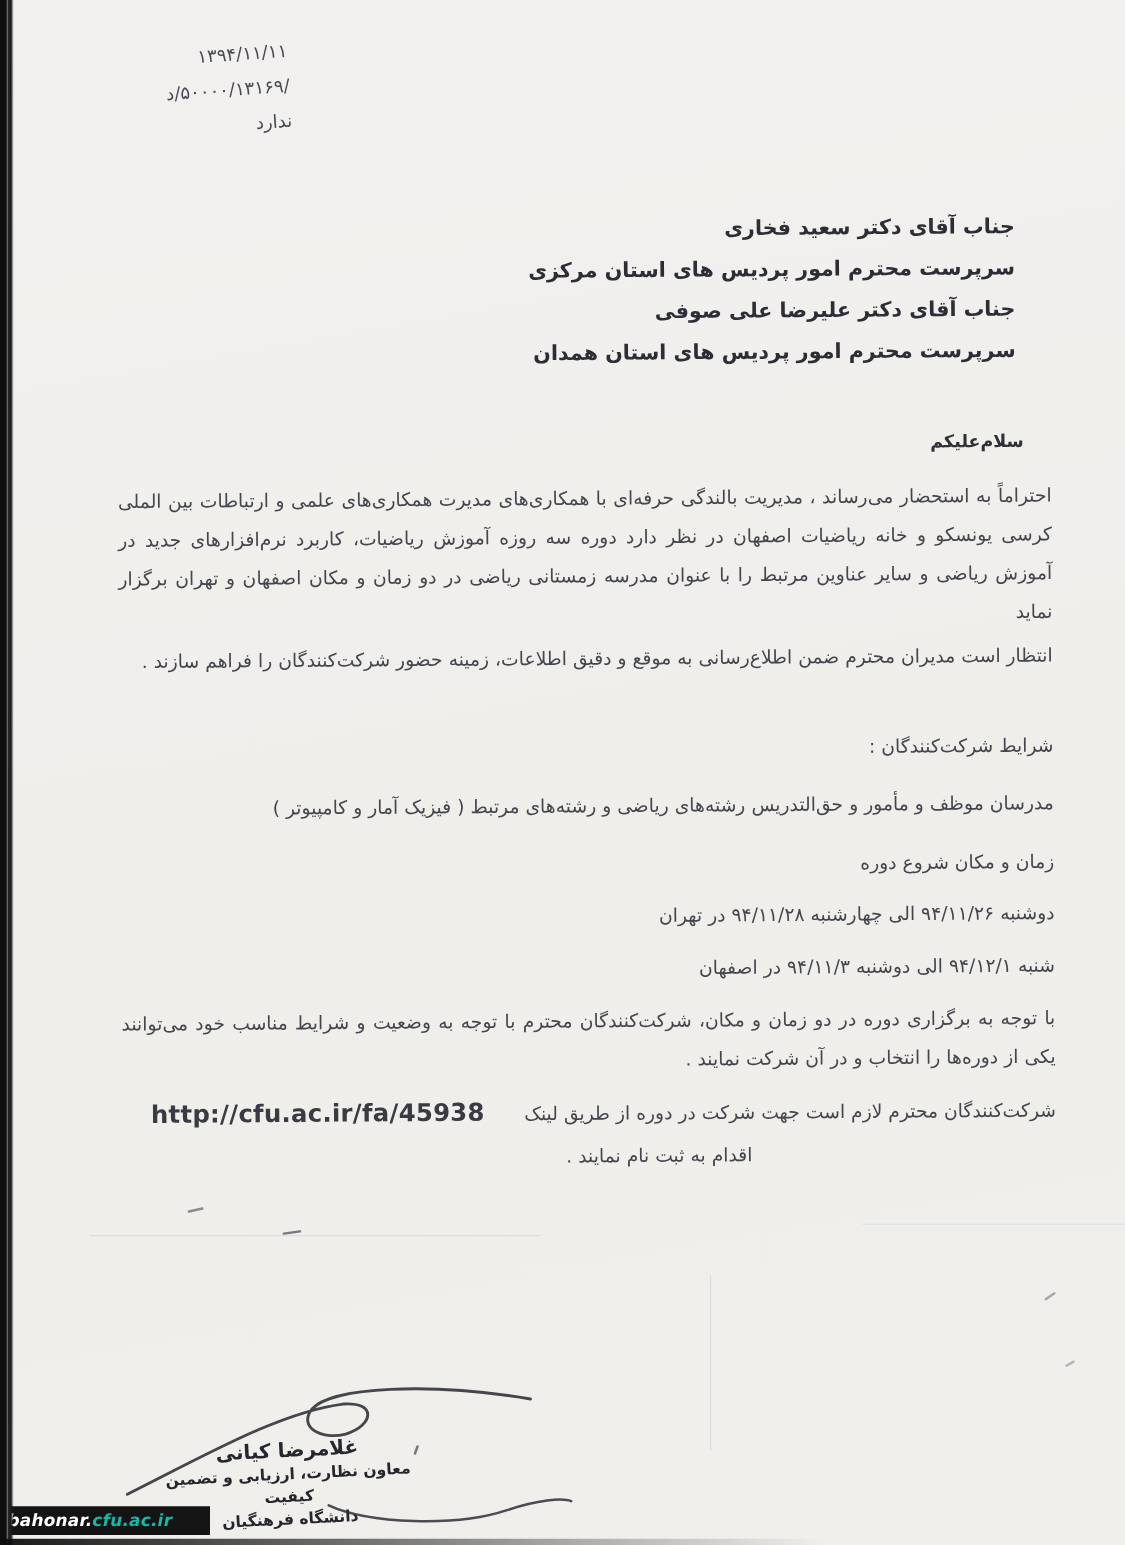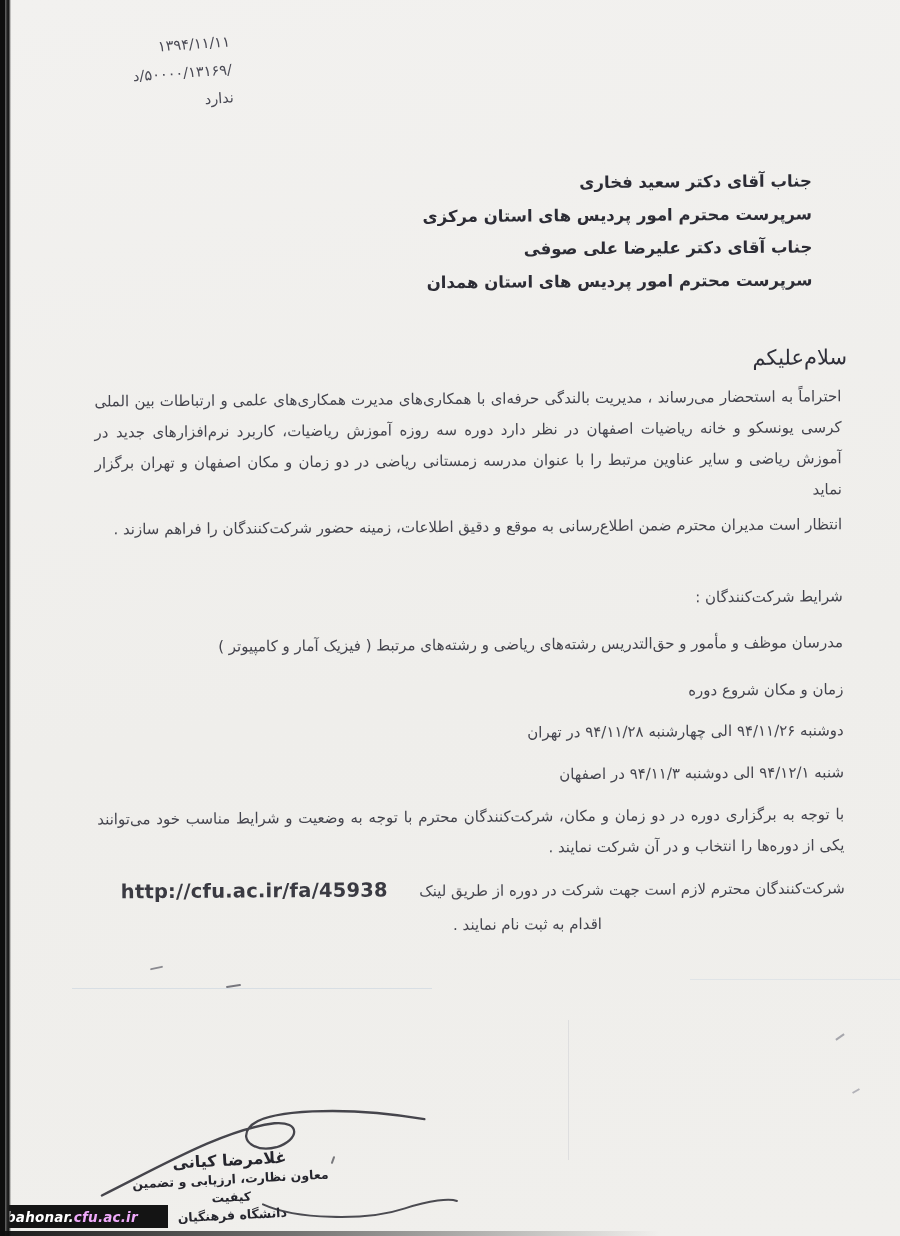--- a/index.html
+++ b/index.html
@@ -31,22 +31,22 @@
   .ref-attach { padding-left:4px; direction:rtl; }
 
   
   .letter { position:absolute; inset:0; transform:rotate(-0.4deg); transform-origin:50% 40%; color:#45454e; }
 
   .recipients {
     position:absolute; right:86px; top:167px; direction:rtl; text-align:right;
     font-weight:bold; font-size:16.5px; line-height:33px; color:#2d2d36;
   }
   .greeting {
-    position:absolute; right:52px; top:348px; direction:rtl;
-    font-weight:normal; font-size:21px; color:#30303a;
+    position:absolute; right:80px; top:348px; direction:rtl;
+    font-weight:bold; font-size:14px; color:#30303a;
   }
   .para {
     position:absolute; right:58px; left:95px; direction:rtl;
     text-align:justify; font-size:15px; line-height:31px;
   }
   .line { position:absolute; right:58px; direction:rtl; text-align:right; font-size:15px; line-height:31px; }
   .p1 { top:384px; } .p2 { top:512px; }
   .cond-title { top:584px; } .cond-item { top:630px; }
   .sched-title { top:677px; } .sched-teh { top:718px; } .sched-isf { top:760px; }
   .p3 { top:802px; }
@@ -71,21 +71,21 @@
   .sig-org { font-size:12.5px; line-height:18px; }
   .scrawl { position:absolute; left:60px; top:1085px; width:430px; height:145px; pointer-events:none; }
 
   
   .watermark {
     position:absolute; left:0; top:1205px; width:168px; height:23px;
     background:#141414; display:flex; align-items:center; box-sizing:border-box;
     padding-left:6px; font-style:italic; font-weight:bold; font-size:13.5px;
     color:#ffffff; letter-spacing:.2px;
   }
-  .watermark .suffix { color:#f0abfc; }
+  .watermark .suffix { color:#14b8a6; }
 
   
   .art { position:absolute; pointer-events:none; }
   .art-blue1 { left:72px;  top:988px;  width:360px; height:1px; background:#c4d2de; opacity:.55; }
   .art-blue2 { left:690px; top:979px;  width:210px; height:1px; background:#cdd8e2; opacity:.45; }
   .art-dash1 { left:150px; top:967px;  width:13px;  height:2px; background:#8a8a90; transform:rotate(-12deg); border-radius:2px; }
   .art-dash2 { left:226px; top:985px;  width:15px;  height:2px; background:#77777e; transform:rotate(-8deg);  border-radius:2px; }
   .art-vline { left:568px; top:1020px; width:1px;   height:140px; background:#d9d9dc; opacity:.8; }
   .art-tick1 { left:835px; top:1036px; width:10px;  height:2px; background:#a6a6ac; transform:rotate(-35deg); }
   .art-tick2 { left:852px; top:1090px; width:8px;   height:2px; background:#b2b2b8; transform:rotate(-30deg); }

